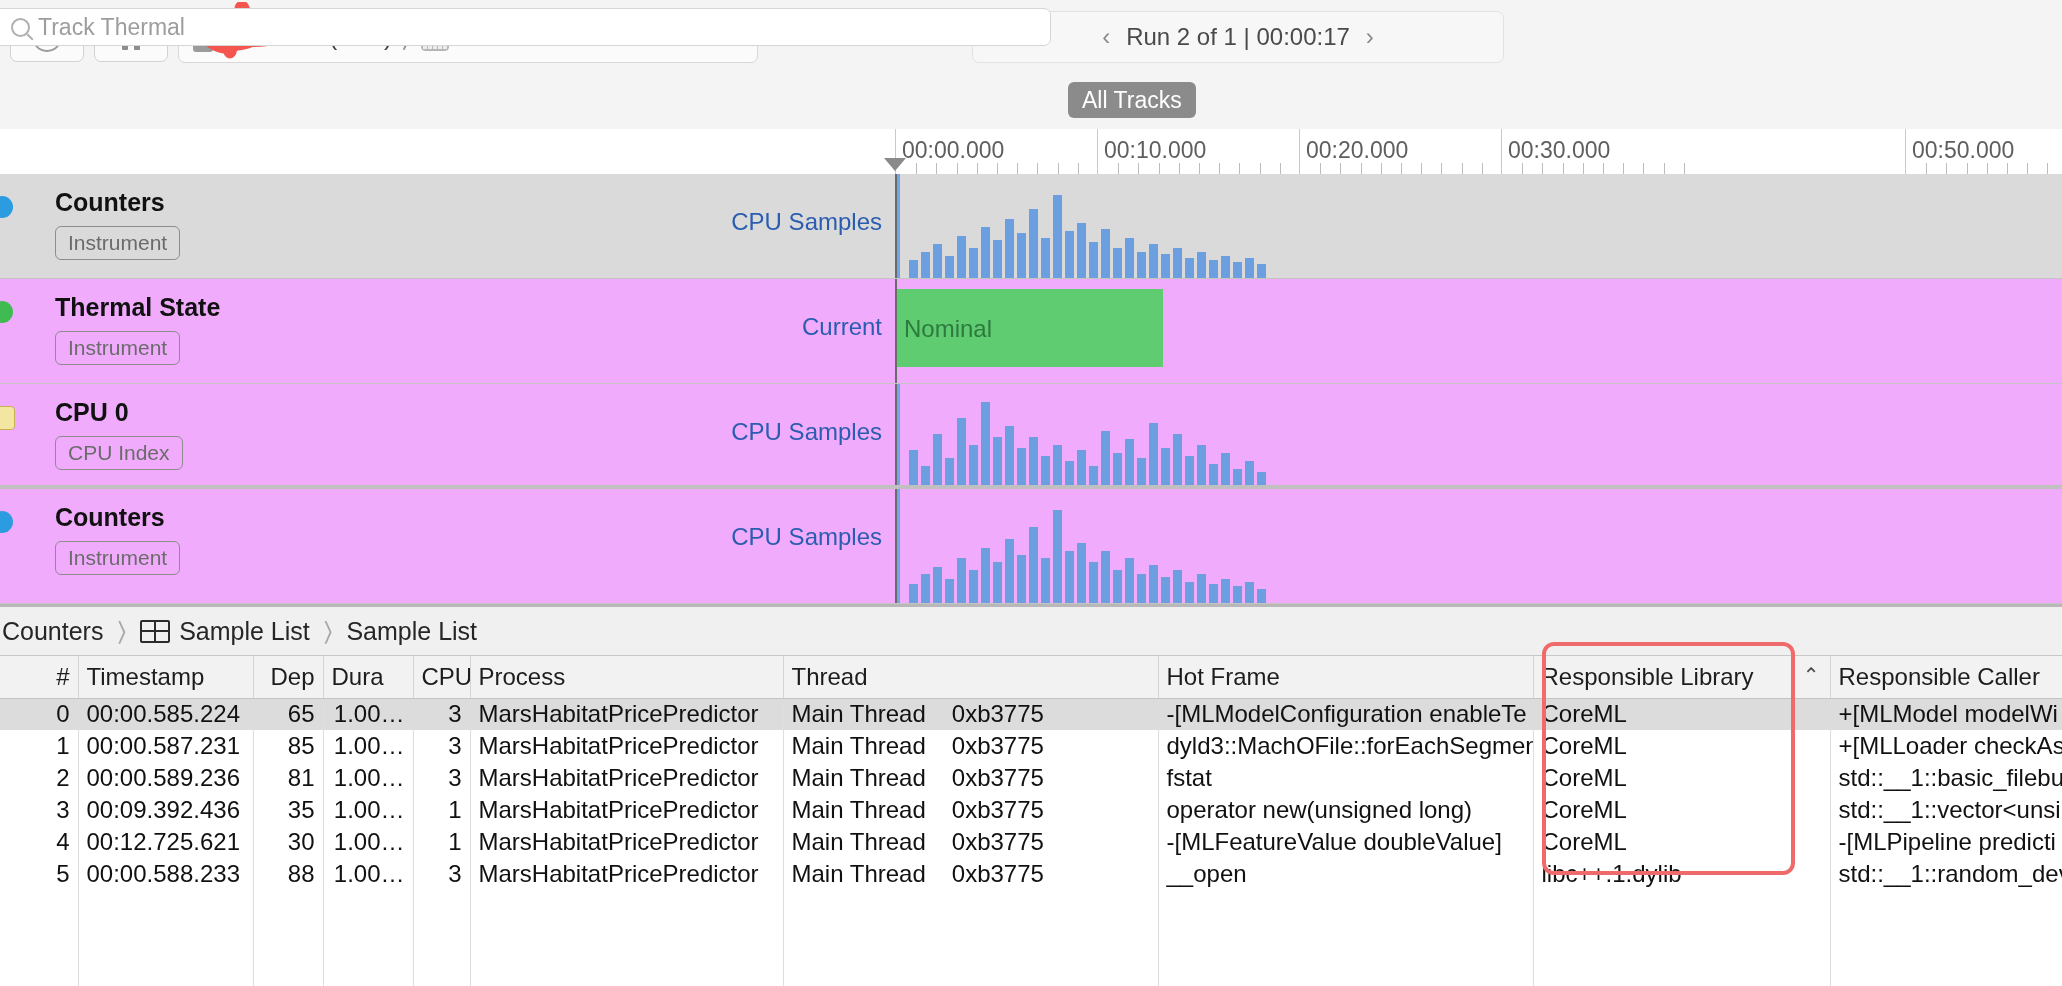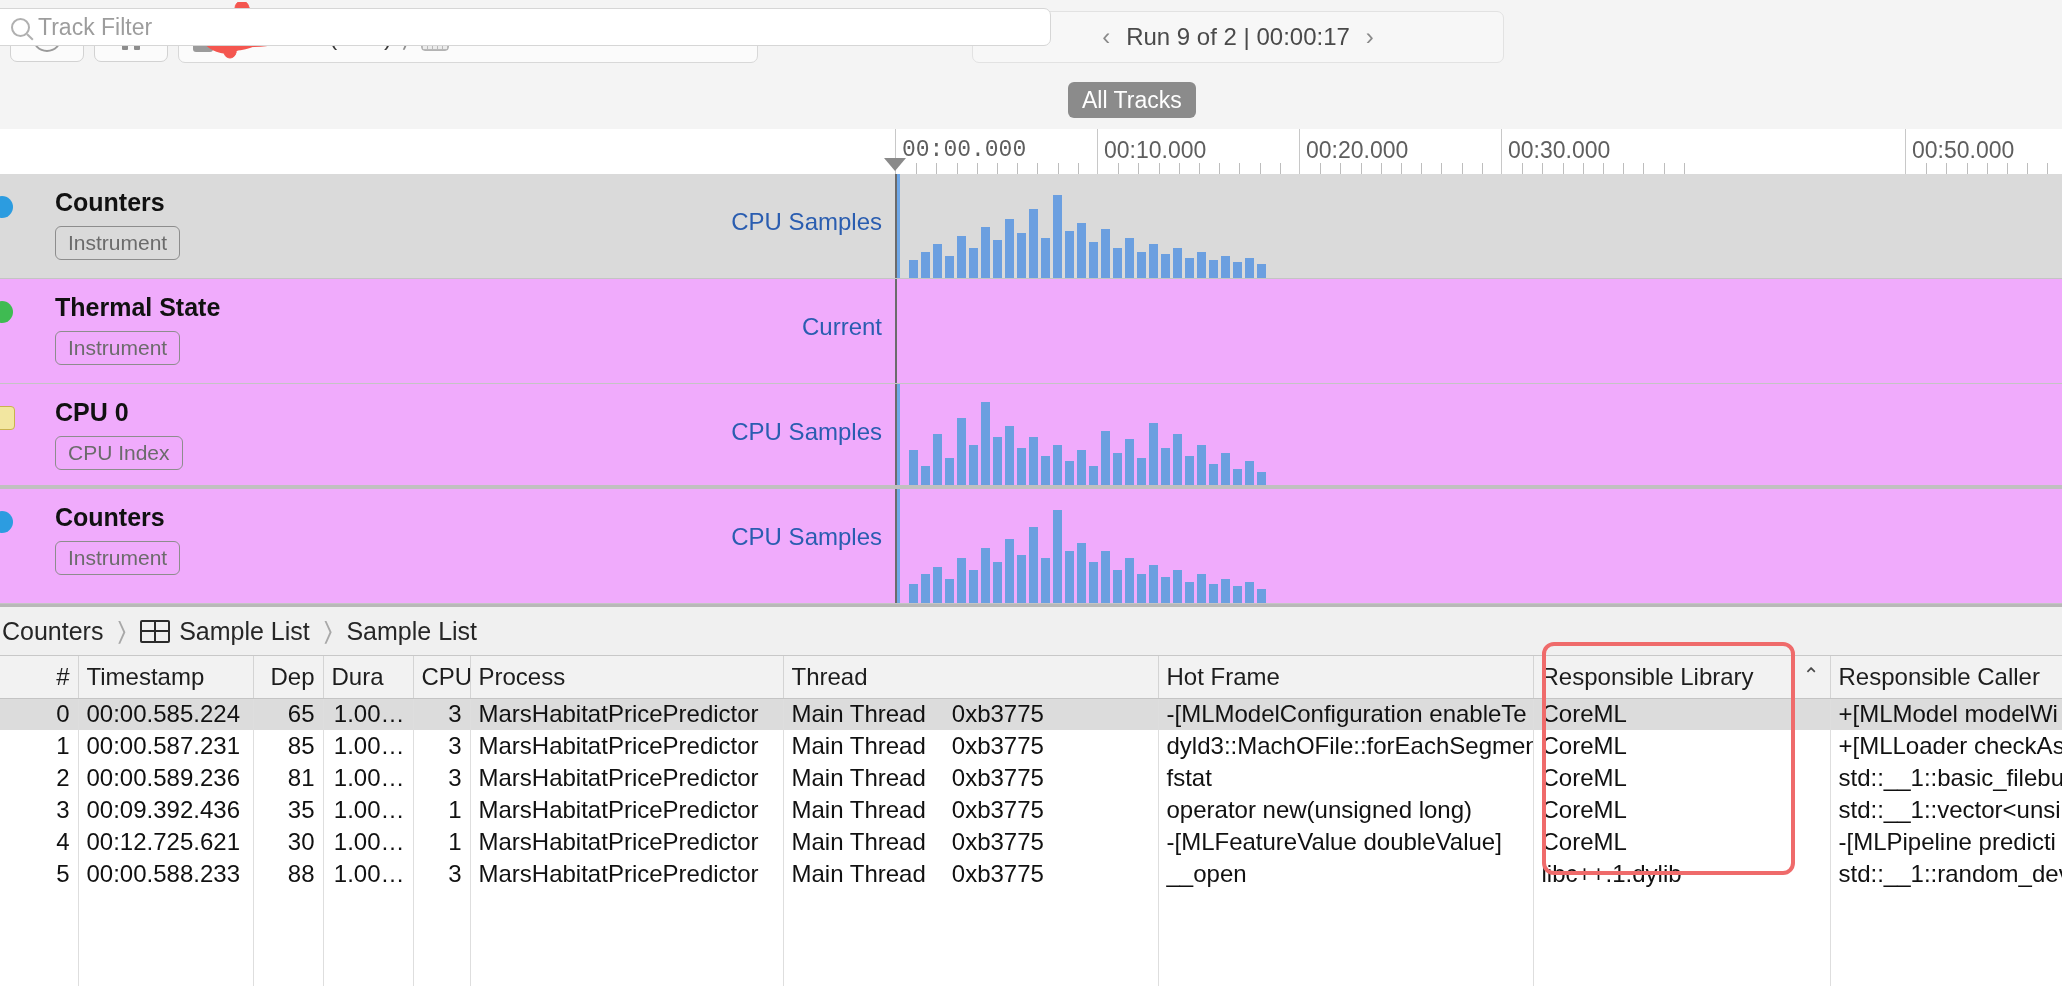--- a/index.html
+++ b/index.html
@@ -207,36 +207,36 @@
                C74 43, 62 38, 52 44 C42 50, 30 46, 24 40 C18 34, 16 34, 20 30 Z" stroke-width="9"></path>
       <path d="M32 22 C44 14, 60 18, 70 24" stroke-width="13" fill="none"></path>
       <path d="M40 40 C52 46, 66 40, 76 34" stroke-width="12" fill="none"></path>
       <circle cx="57" cy="6" r="7"></circle>
       <circle cx="45" cy="50" r="6"></circle>
     </g>
   </svg>
 
   <div class="run-box">
     <span class="run-chev">‹</span>
-    <span class="run-text">Run 9 of 2  |  00:00:17</span>
+    <span class="run-text">Run 2 of 1  |  00:00:17</span>
     <span class="run-chev">›</span>
   </div>
 
   <div class="filterbar"></div>
   <div class="track-filter">
     <span class="mag"></span>
-    <span>Track Filter</span>
+    <span>Track Thermal</span>
   </div>
   <div class="all-tracks">
     <span>All Tracks</span>
   </div>
 
   <div class="ruler">
     <div class="ruler-lane" id="ruler-lane">
-        <div class="tickgroup" style="left: 0px; font-family: Liberation Mono, monospace;">
+        <div class="tickgroup" style="left: 0px;">
           <div class="lbl">00:00.000</div>
           <span class="minor" style="left: 20.2px;"></span>
           <span class="minor" style="left: 40.4px;"></span>
           <span class="minor" style="left: 60.6px;"></span>
           <span class="minor" style="left: 80.8px;"></span>
           <span class="minor" style="left: 101px;"></span>
           <span class="minor" style="left: 121.2px;"></span>
           <span class="minor" style="left: 141.4px;"></span>
           <span class="minor" style="left: 161.6px;"></span>
           <span class="minor" style="left: 181.8px;"></span>
@@ -336,20 +336,25 @@
         </div>
         <div class="track-vline"></div>
       </div>
       <div class="track" style="height: 105px;">
         <span class="dot" style="background: rgb(63, 187, 82);"></span>
         <div class="tname">Thermal State</div>
         <div class="tbadge">
           <span>Instrument</span>
         </div>
         <div class="metric-label" style="right: 1180px; left: auto; width: 300px;">Current</div>
+        <div class="lane">
+          <div class="thermal-band" style="background: rgb(95, 204, 114);">
+            <span>Nominal</span>
+          </div>
+        </div>
         <div class="track-vline"></div>
       </div>
       <div class="track thick" style="height: 105px; padding-left: 39px;">
         <span class="dot square" style="background: rgb(242, 230, 160);"></span>
         <div class="tname">CPU 0</div>
         <div class="tbadge">
           <span>CPU Index</span>
         </div>
         <div class="metric-label" style="right: 1180px; left: auto; width: 300px;">CPU Samples</div>
         <div class="lane">

